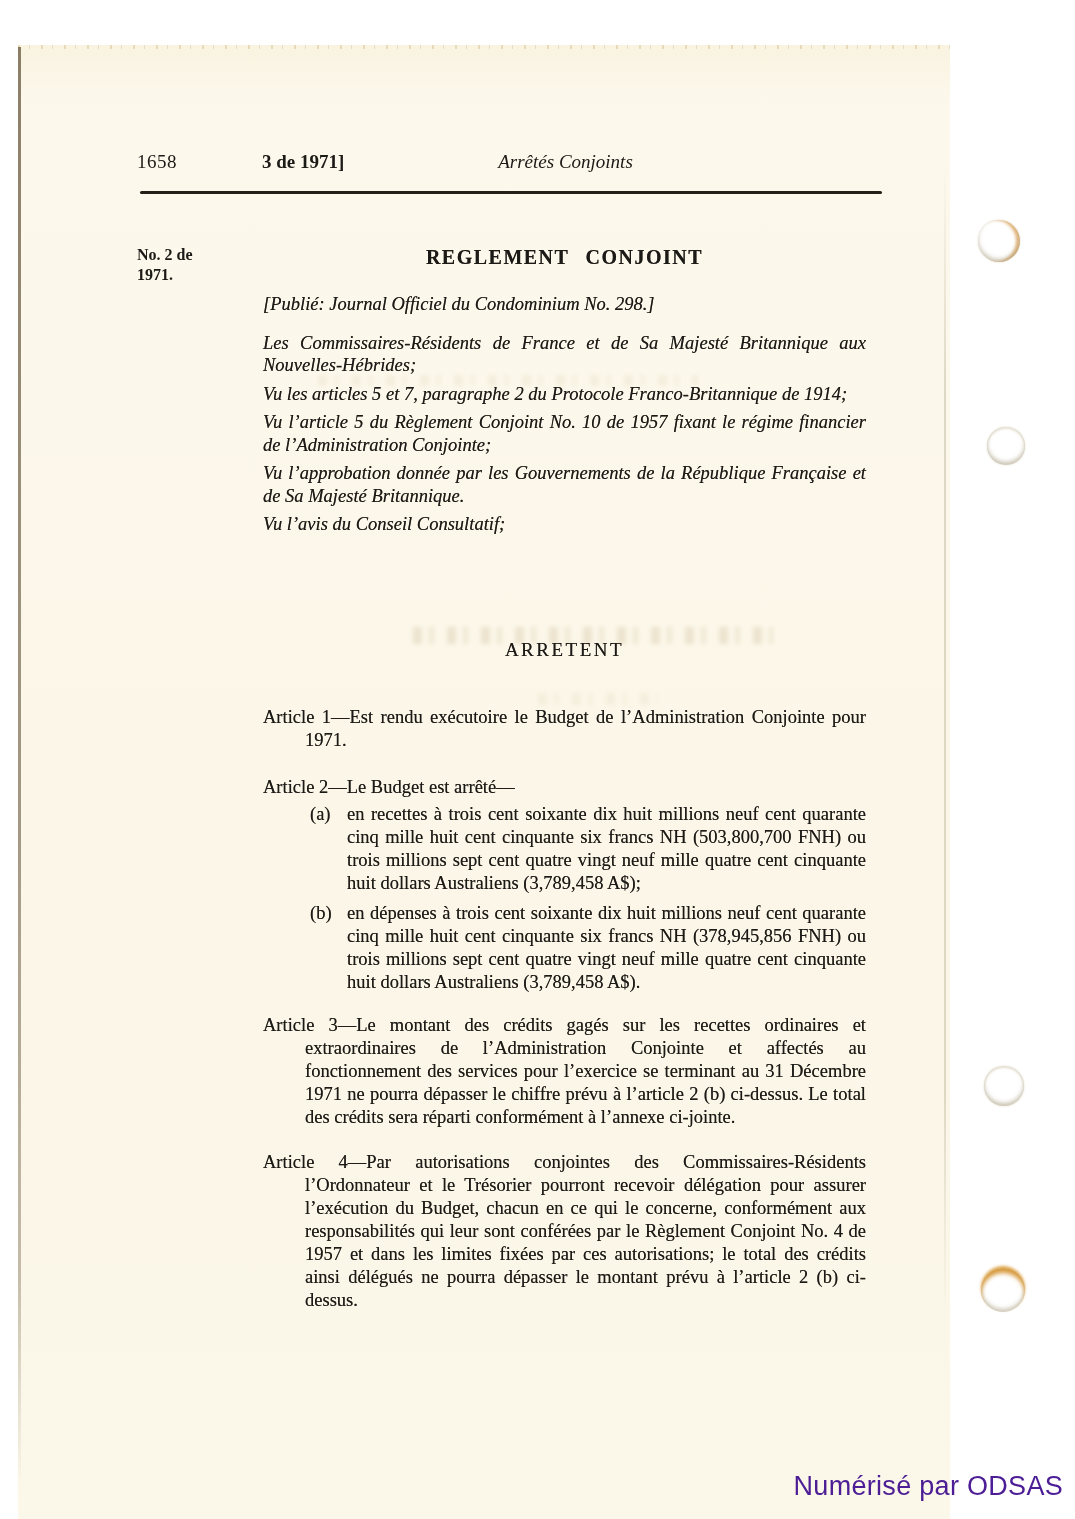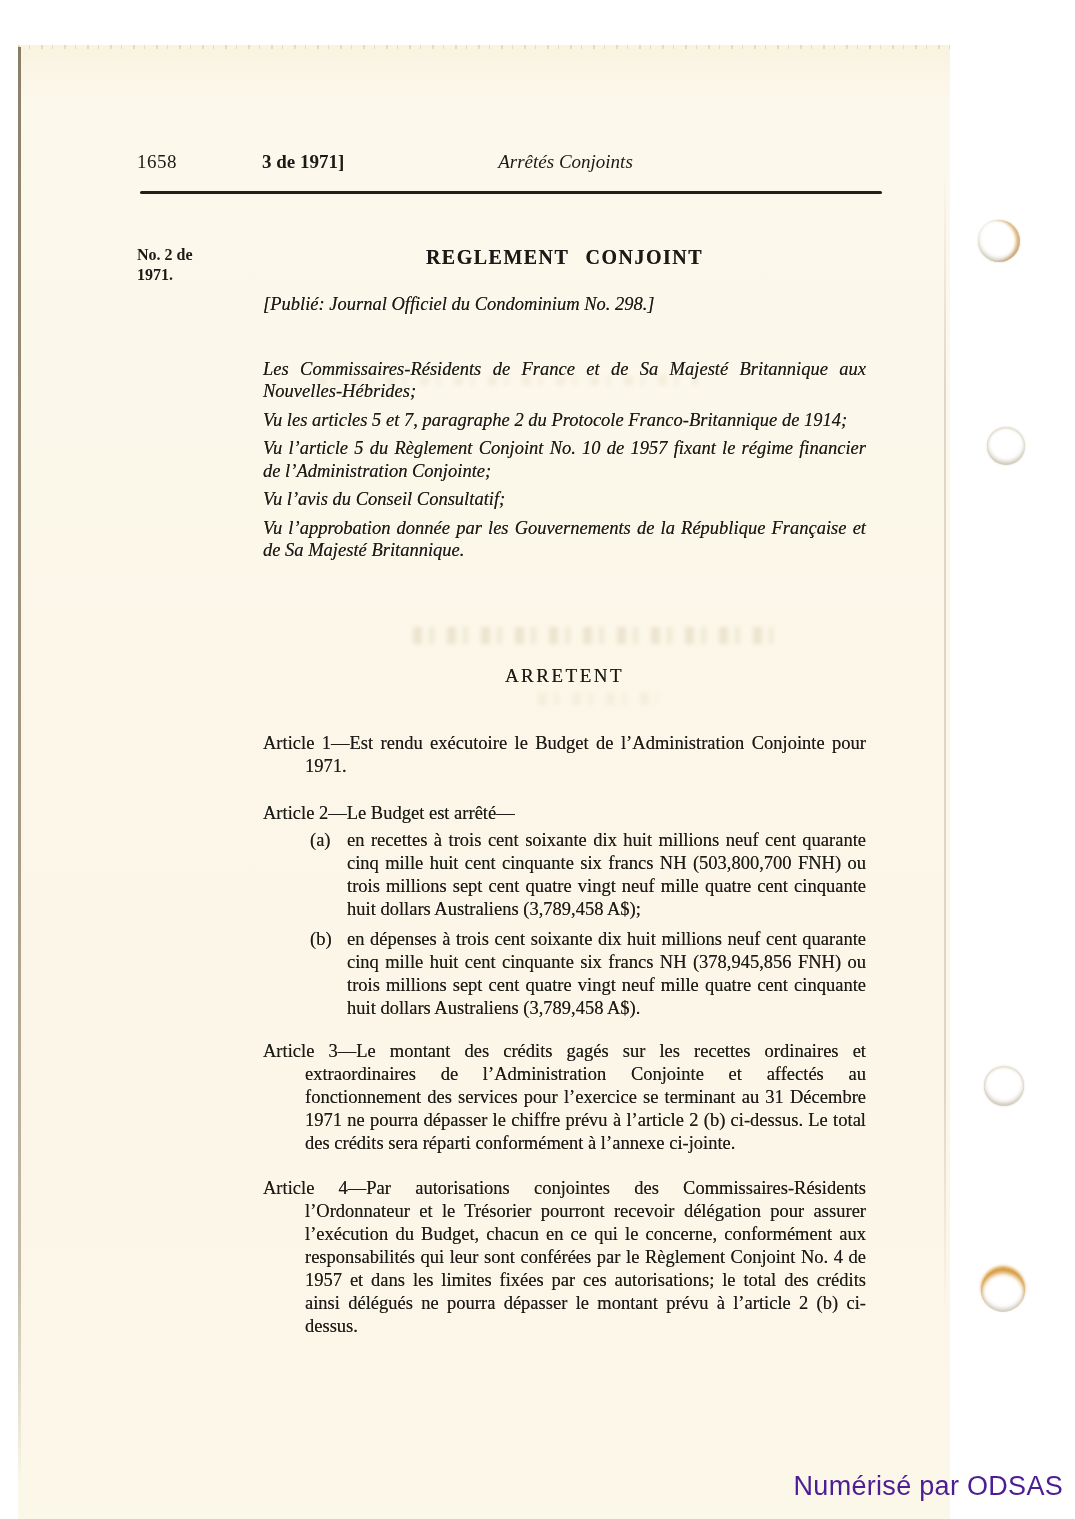--- a/index.html
+++ b/index.html
@@ -56,21 +56,21 @@
     text-shadow: 0 0 .4px rgba(20,16,10,.65);
   }
   .doc-title {
     text-align: center; font-weight: bold; font-size: 20px;
     letter-spacing: 1.5px; word-spacing: 10px; line-height: 24px;
   }
   .pub-note { margin-top: 24px; font-style: italic; line-height: 22.5px; }
   .preamble p {
     margin: 6px 0 0 0; font-style: italic; text-align: justify; line-height: 22.5px;
   }
-  .preamble p.first { margin-top: 42px; }
+  .preamble p.first { margin-top: 16px; }
   .enactment {
     margin-top: 102px; text-align: center; font-weight: normal;
     font-size: 19px; letter-spacing: 2.5px; line-height: 23px;
   }
   .art {
     margin: 0; text-align: justify;
     padding-left: 42px; text-indent: -42px; line-height: 23px;
   }
   .art-1 { margin-top: 45px; }
   .art-2-intro { margin-top: 24px; }
@@ -142,22 +142,22 @@
   <div class="ghost ghost-3"></div>
 
   <div class="content">
     <div class="doc-title">REGLEMENT CONJOINT</div>
     <div class="pub-note">[Publié: Journal Officiel du Condominium No. 298.]</div>
 
     <div class="preamble">
       <p class="first">Les Commissaires-Résidents de France et de Sa Majesté Britannique aux Nouvelles-Hébrides;</p>
       <p>Vu les articles 5 et 7, paragraphe 2 du Protocole Franco-Britannique de 1914;</p>
       <p>Vu l’article 5 du Règlement Conjoint No. 10 de 1957 fixant le régime financier de l’Administration Conjointe;</p>
+      <p>Vu l’approbation donnée par les Gouvernements de la République Française et de Sa Majesté Britannique.</p>
       <p>Vu l’avis du Conseil Consultatif;</p>
-      <p>Vu l’approbation donnée par les Gouvernements de la République Française et de Sa Majesté Britannique.</p>
     </div>
 
     <div class="enactment">ARRETENT</div>
 
     <p class="art art-1">Article 1—Est rendu exécutoire le Budget de l’Administration Conjointe pour 1971.</p>
 
     <p class="art art-2-intro">Article 2—Le Budget est arrêté—</p>
     <div class="budget-item a">
       <span class="item-label">(a)</span>
       <span>en recettes à trois cent soixante dix huit millions neuf cent quarante cinq mille huit cent cinquante six francs NH (503,800,700 FNH) ou trois millions sept cent quatre vingt neuf mille quatre cent cinquante huit dollars Australiens (3,789,458 A$);</span>

